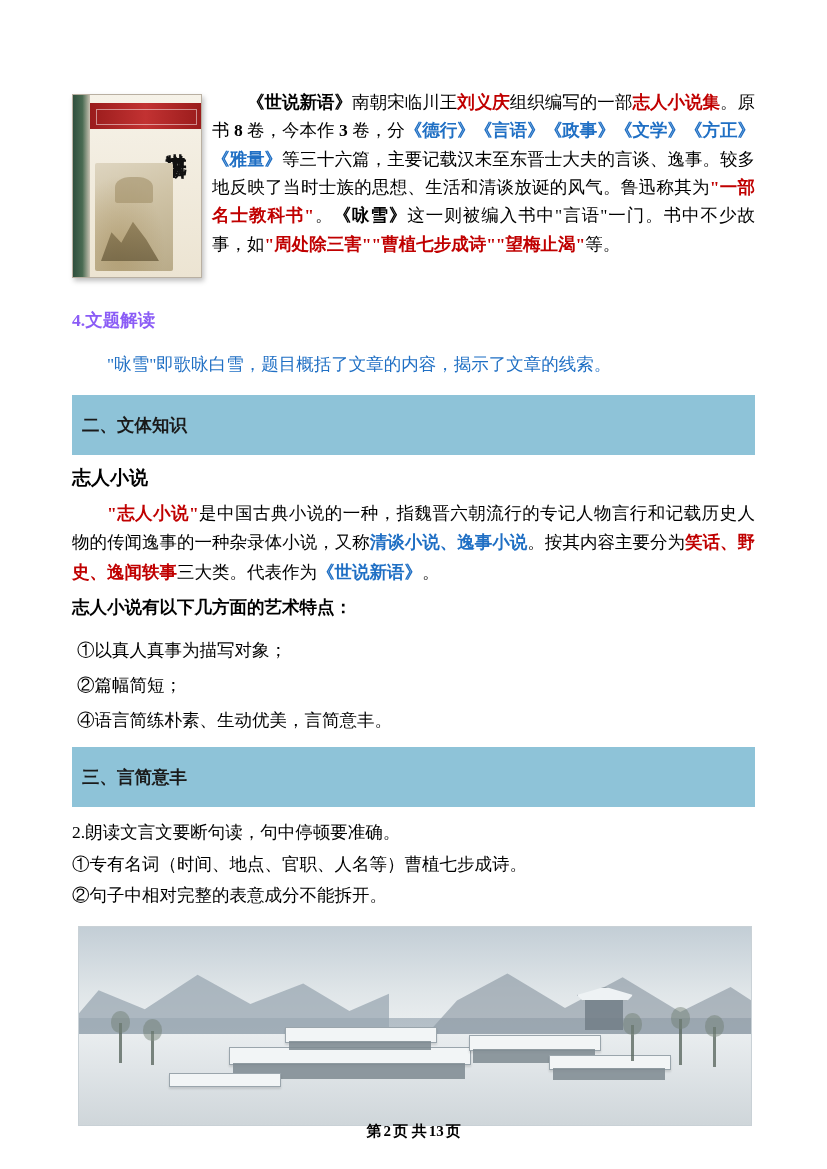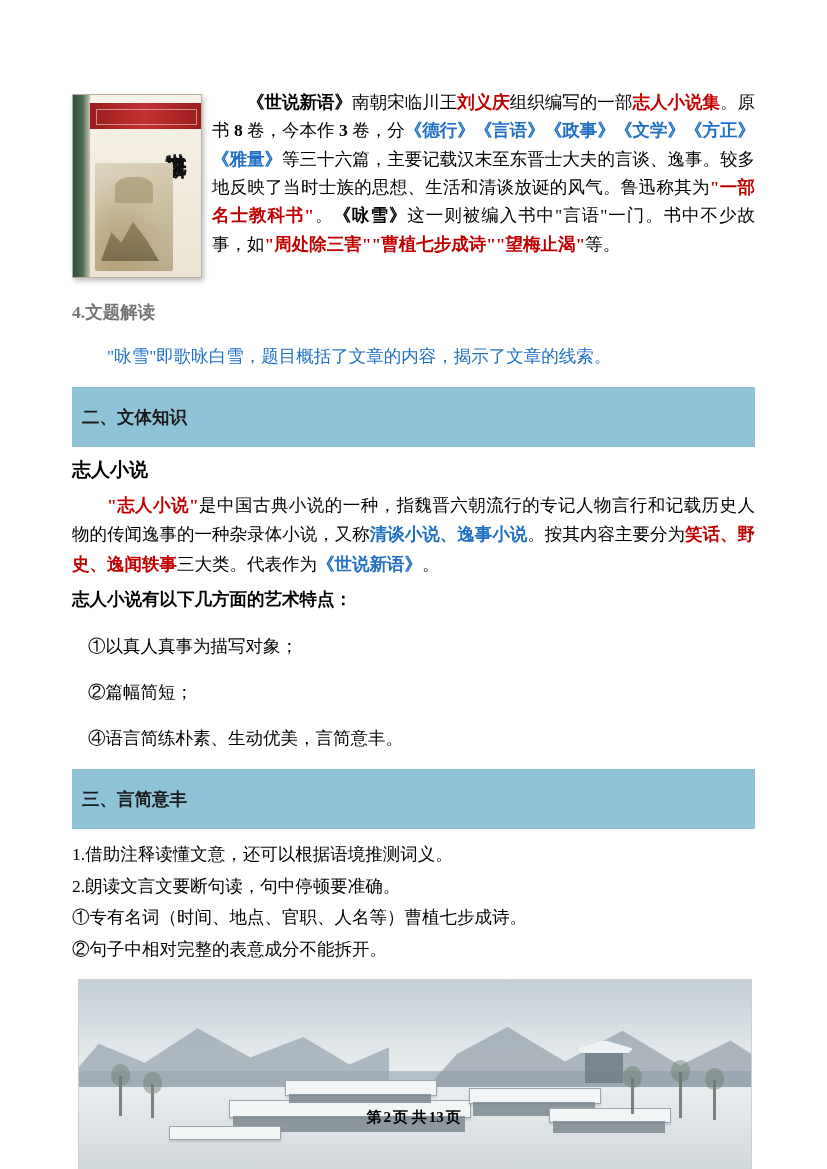--- a/index.html
+++ b/index.html
@@ -105,24 +105,24 @@
     line-height: 1.62;
     text-align: justify;
     margin: 0;
     padding-left: 32px;
   }
   .indent { text-indent: 2em; }
   .rd { color: #c00000; font-weight: bold; }
   .bl { color: #1f6fc4; font-weight: bold; }
   .bk-b { font-weight: bold; }
   .red-head {
-    color: #737373;
-    font-weight: bold;
-    font-size: 17.5px;
-    margin: 12px 0 4px 0;
+    color: #8b5cf6;
+    font-weight: bold;
+    font-size: 17.5px;
+    margin: 20px 0 4px 0;
     clear: both;
   }
   .blue-text {
     color: #1f6fc4;
     font-size: 17.5px;
     line-height: 1.6;
   }
   
   .bar {
     background: #8ec3d8;
@@ -146,21 +146,21 @@
   }
   .strong-line {
     font-size: 17.5px;
     font-weight: bold;
     line-height: 1.7;
     margin: 6px 0 12px 0;
   }
   .list-line {
     font-size: 17.5px;
     line-height: 1.72;
-    margin: 16px;
+    margin: 5px;
   }
   .method-line {
     font-size: 17.5px;
     line-height: 1.8;
     margin: 0;
   }
   
   .photo {
     margin: 14px 0 0 6px;
     width: 672px;
@@ -226,21 +226,21 @@
     position: absolute; left: -8px; top: -12px;
     width: 19px; height: 22px;
     background: #6c7a6e;
     opacity: .55;
     border-radius: 50% 50% 45% 45%;
   }
   
   .footer {
     position: absolute;
     left: 0; right: 0;
-    bottom: 42px;
+    bottom: 28px;
     text-align: center;
     font-size: 15px;
     font-weight: bold;
   }
   .footer .num { padding: 0 2px; }
 </style>
 </head>
 <body>
 
 <div class="page">
@@ -264,21 +264,20 @@
   <div class="center-title">志人小说</div>
 
   <p class="body-p indent"><span class="rd">"志人小说"</span>是中国古典小说的一种，指魏晋六朝流行的专记人物言行和记载历史人物的传闻逸事的一种杂录体小说，又称<span class="bl">清谈小说、逸事小说</span>。按其内容主要分为<span class="rd">笑话、野史、逸闻轶事</span>三大类。代表作为<span class="bl">《世说新语》</span>。</p>
 
   <p class="strong-line">志人小说有以下几方面的艺术特点：</p>
   <p class="list-line">①以真人真事为描写对象；</p>
   <p class="list-line">②篇幅简短；</p>
   <p class="list-line">④语言简练朴素、生动优美，言简意丰。</p>
 
   <div class="bar">三、言简意丰</div>
-  <p class="method-line">1.借助注释读懂文意，还可以根据语境推测词义。</p>
   <p class="method-line">2.朗读文言文要断句读，句中停顿要准确。</p>
   <p class="method-line">①专有名词（时间、地点、官职、人名等）曹植七步成诗。</p>
   <p class="method-line">②句子中相对完整的表意成分不能拆开。</p>
 
   <div class="photo">
     <div class="sky"></div>
     <div class="mtn1"></div>
     <div class="mtn2"></div>
     <div class="ground"></div>
 

